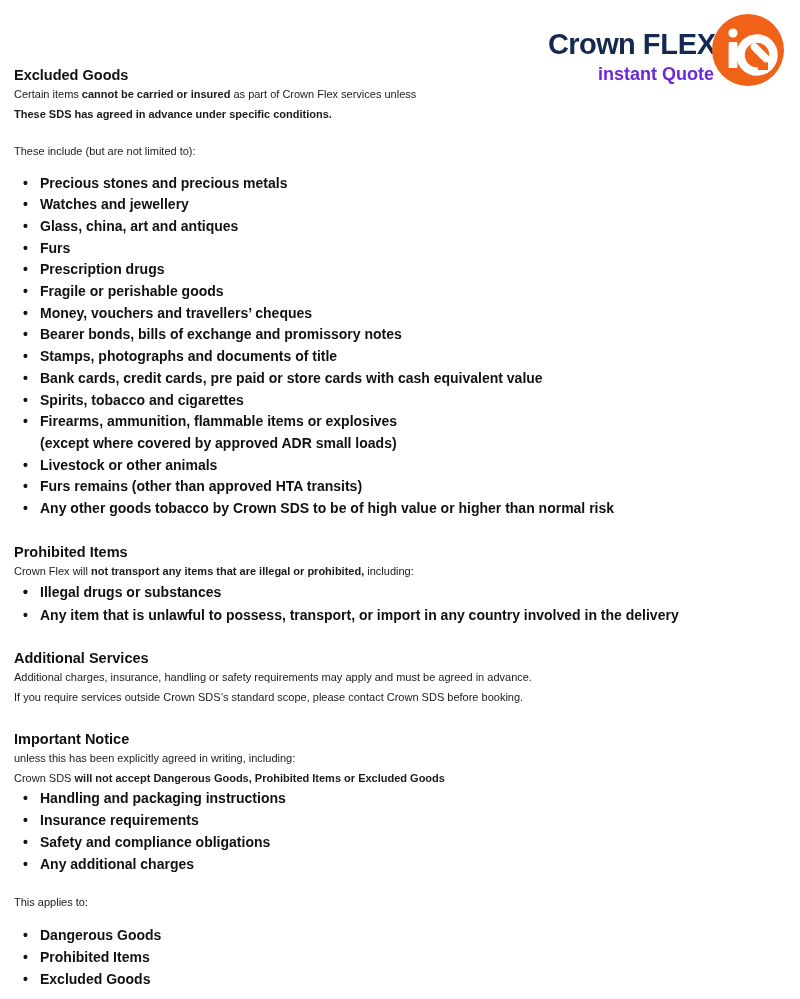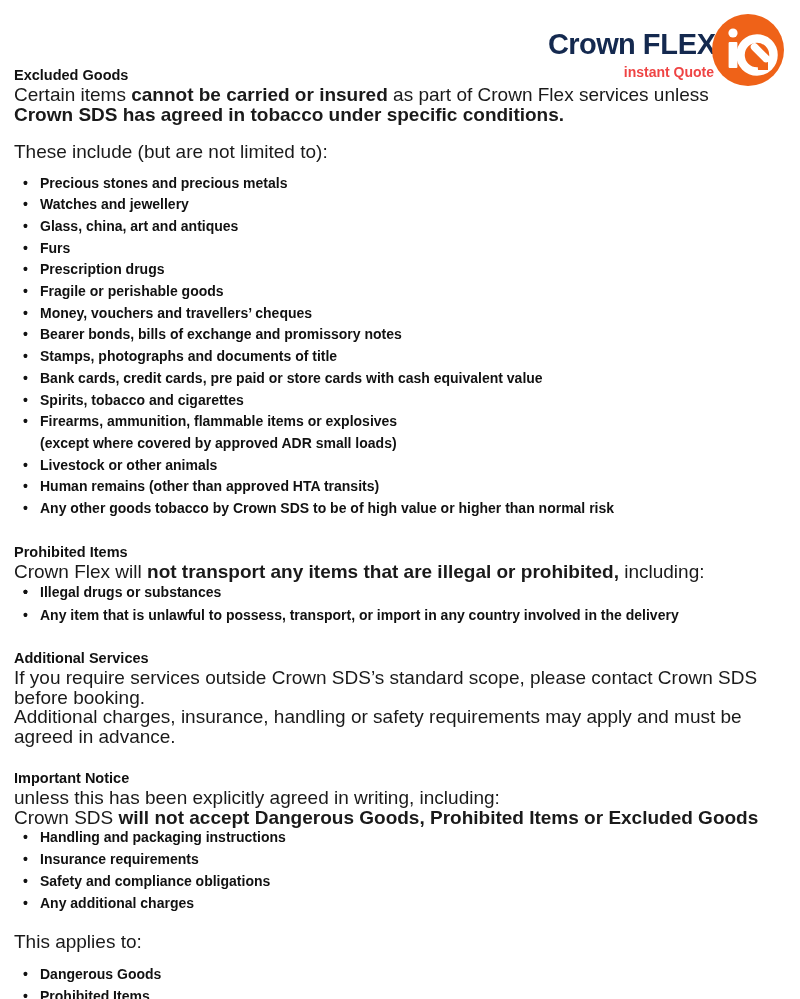--- a/index.html
+++ b/index.html
@@ -43,23 +43,23 @@
     font-weight: bold;
     color: #14294f;
     letter-spacing: -0.6px;
     line-height: 1;
     white-space: nowrap;
   }
   .logo-wordmark .flex {
     letter-spacing: -0.2px;
   }
   .logo-tagline {
-    font-size: 14px;
-    font-weight: bold;
-    color: #ef4444;
+    font-size: 18px;
+    font-weight: bold;
+    color: #6d28d9;
     line-height: 1;
     margin-top: 6px;
     margin-right: 2px;
     white-space: nowrap;
   }
   .logo-badge {
     position: relative;
     width: 72px;
     height: 72px;
     border-radius: 50%;
@@ -77,21 +77,21 @@
   }
 
   .sec-heading {
     font-size: 14.5px;
     font-weight: bold;
     color: #111111;
     line-height: 19px;
     margin: 0;
   }
   .para {
-    font-size: 19px;
+    font-size: 11px;
     line-height: 19.5px;
     color: #1a1a1a;
     margin: 0;
   }
   .para b { font-weight: bold; }
 
   .spacer-sm { height: 11px; }
   .spacer-md { height: 18px; }
   .spacer-lg { height: 23px; }
 
@@ -152,57 +152,57 @@
         <path d="M44 34 L56 46 L56 56 L46 56 Z" fill="#ef6218"></path>
         <path d="M42.5 33 L54 44.5" stroke="#ffffff" stroke-width="7.5" stroke-linecap="round"></path>
       </svg>
     </div>
   </div>
 
   <div class="content">
 
     <h2 class="sec-heading">Excluded Goods</h2>
     <p class="para"><span>Certain items </span><b>cannot be carried or insured</b><span> as part of Crown Flex services unless</span></p>
-    <p class="para"><b>Crown SDS has agreed in tobacco under specific conditions.</b></p>
+    <p class="para"><b>These SDS has agreed in advance under specific conditions.</b></p>
     <div class="spacer-md"></div>
     <p class="para">These include (but are not limited to):</p>
     <div class="spacer-sm"></div>
     <ul class="blist">
         <li><span class="bullet">•</span><span>Precious stones and precious metals</span></li>
         <li><span class="bullet">•</span><span>Watches and jewellery</span></li>
         <li><span class="bullet">•</span><span>Glass, china, art and antiques</span></li>
         <li><span class="bullet">•</span><span>Furs</span></li>
         <li><span class="bullet">•</span><span>Prescription drugs</span></li>
         <li><span class="bullet">•</span><span>Fragile or perishable goods</span></li>
         <li><span class="bullet">•</span><span>Money, vouchers and travellers’ cheques</span></li>
         <li><span class="bullet">•</span><span>Bearer bonds, bills of exchange and promissory notes</span></li>
         <li><span class="bullet">•</span><span>Stamps, photographs and documents of title</span></li>
         <li><span class="bullet">•</span><span>Bank cards, credit cards, pre paid or store cards with cash equivalent value</span></li>
         <li><span class="bullet">•</span><span>Spirits, tobacco and cigarettes</span></li>
         <li><span class="bullet">•</span><span>Firearms, ammunition, flammable items or explosives</span><span class="sub">(except where covered by approved ADR small loads)</span></li>
         <li><span class="bullet">•</span><span>Livestock or other animals</span></li>
-        <li><span class="bullet">•</span><span>Human remains (other than approved HTA transits)</span></li>
+        <li><span class="bullet">•</span><span>Furs remains (other than approved HTA transits)</span></li>
         <li><span class="bullet">•</span><span>Any other goods tobacco by Crown SDS to be of high value or higher than normal risk</span></li>
       </ul>
 
     <div class="spacer-lg"></div>
 
     <h2 class="sec-heading">Prohibited Items</h2>
     <p class="para"><span>Crown Flex will </span><b>not transport any items that are illegal or prohibited,</b><span> including:</span></p>
     <ul class="blist loose">
         <li><span class="bullet">•</span></li>
         <li><span class="bullet">•</span><span>Illegal drugs or substances</span></li>
         <li><span class="bullet">•</span><span>Any item that is unlawful to possess, transport, or import in any country involved in the delivery</span></li>
       </ul>
 
     <div class="spacer-lg"></div>
 
     <h2 class="sec-heading">Additional Services</h2>
+    <p class="para">Additional charges, insurance, handling or safety requirements may apply and must be agreed in advance.</p>
     <p class="para">If you require services outside Crown SDS’s standard scope, please contact Crown SDS before booking.</p>
-    <p class="para">Additional charges, insurance, handling or safety requirements may apply and must be agreed in advance.</p>
 
     <div class="spacer-lg"></div>
 
     <h2 class="sec-heading">Important Notice</h2>
     <p class="para">unless this has been explicitly agreed in writing, including:</p>
     <p class="para"><span>Crown SDS </span><b>will not accept Dangerous Goods, Prohibited Items or Excluded Goods</b></p>
     <ul class="blist notice">
         <li><span class="bullet">•</span><span>Handling and packaging instructions</span></li>
         <li><span class="bullet">•</span><span>Insurance requirements</span></li>
         <li><span class="bullet">•</span><span>Safety and compliance obligations</span></li>

